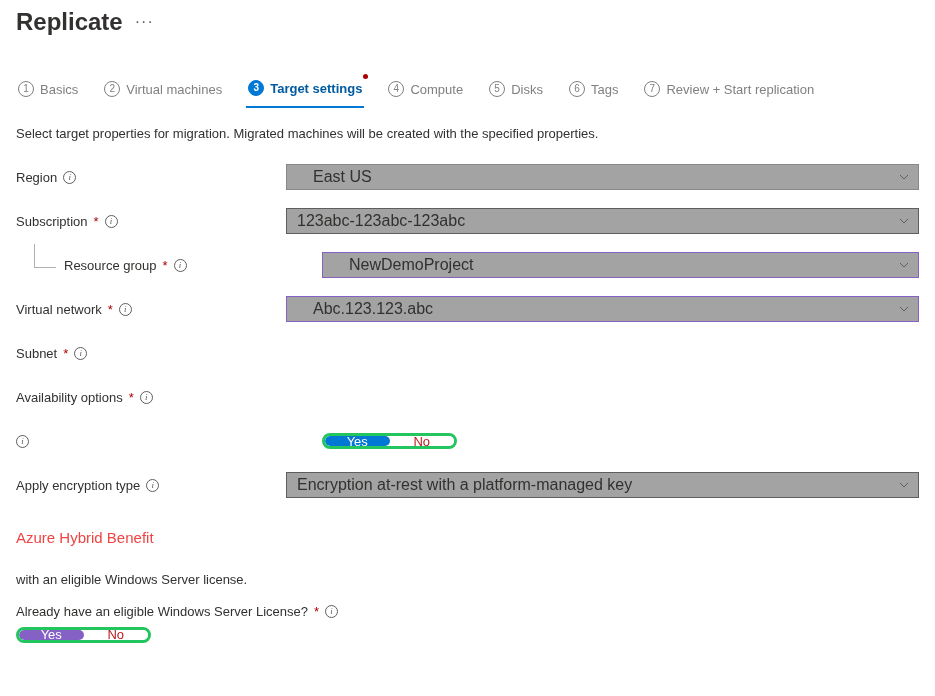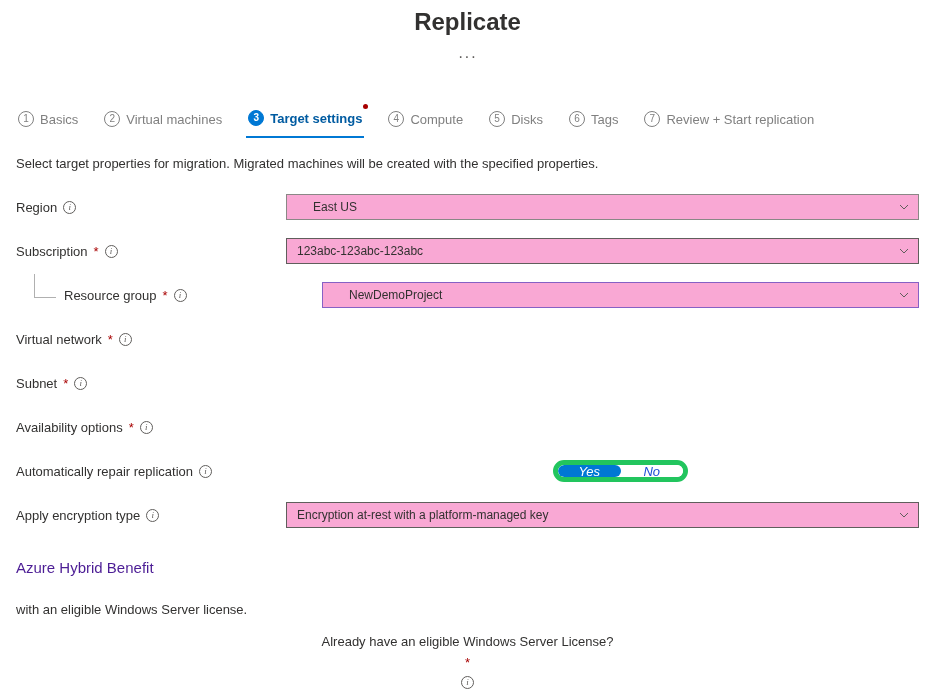--- a/index.html
+++ b/index.html
@@ -10,21 +10,20 @@
     font-size: 13px;
     color: #323130;
     background: #fff;
     width: 935px;
   }
   .page-header {
     display: flex;
     align-items: center;
     gap: 12px;
     padding: 8px 0 4px 0;
-    flex-direction: column;
   }
   .page-title {
     font-size: 24px;
     font-weight: 600;
     color: #323130;
   }
   .more-icon {
     color: #605e5c;
     font-size: 16px;
     letter-spacing: 1px;
@@ -78,21 +77,20 @@
   }
   .intro {
     margin: 18px 0 20px 0;
     color: #323130;
   }
   .field-row {
     display: flex;
     align-items: center;
     min-height: 32px;
     margin-bottom: 12px;
-    text-align: center;
   }
   .field-label {
     flex: 0 0 270px;
     display: flex;
     align-items: center;
     gap: 6px;
     color: #323130;
   }
   .field-label.indented {
     padding-left: 48px;
@@ -120,87 +118,85 @@
     color: #605e5c;
     font-style: italic;
     font-family: Georgia, serif;
     cursor: default;
   }
   .field-control { flex: 1; }
   .select {
     width: 100%;
     height: 26px;
     border: 1px solid #605e5c;
-    background: #f9a8d4;
+    background: #a3a3a3;
     padding: 0 26px 0 10px;
-    font-size: 12px;
+    font-size: 16px;
     color: #323130;
     position: relative;
     display: flex;
     align-items: center;
     cursor: pointer;
   }
   .select.purple { border-color: #8661c5; }
   .select.readonly { border-color: #8a8886; color: #323130; cursor: default; }
   .select .chev {
     position: absolute;
     right: 8px;
     top: 50%;
     transform: translateY(-50%);
     color: #605e5c;
   }
   .select.indented-value { padding-left: 26px; }
   .chev svg { width: 12px; height: 12px; display:block; }
   .toggle {
     display: inline-flex;
-    border: 5px solid #22c55e;
+    border: 3px solid #22c55e;
     border-radius: 14px;
     overflow: hidden;
-    height: 22px;
+    height: 16px;
     width: 135px;
     align-items: stretch;
-    font-style: italic;
   }
   .toggle .opt {
     flex: 1;
     display: flex;
     align-items: center;
     justify-content: center;
     font-size: 13px;
     cursor: pointer;
-    color: #1d4ed8;
+    color: #b91c1c;
     background: #fff;
   }
   .toggle .opt.active-blue {
     background: #0078d4;
     color: #fff;
     border-radius: 12px;
   }
   .toggle .opt.active-purple {
     background: #8661c5;
     color: #fff;
     border-radius: 12px;
   }
   .section-title {
     font-size: 15px;
     margin-top: 28px;
     margin-bottom: 6px;
-    color: #4c1d95;
+    color: #ef4444;
   }
   .section-desc {
     color: #323130;
     line-height: 1.45;
     margin-bottom: 14px;
   }
   .question-row {
     display: flex;
     align-items: center;
     gap: 6px;
     margin-bottom: 8px;
-    flex-direction: column;
   }
   .field-control.indent-right { margin-left: 36px; width: calc(100% - 36px); }
   .field-control.indent-right .select { width: 100%; }
 </style>
 </head>
 <body>
 
 
 
 
@@ -301,20 +297,30 @@
   </div>
 </div>
 
 
 <div class="field-row">
   <div class="field-label">
     <span>Virtual network</span>
     <span class="req">*</span>
     <span class="info-icon">i</span>
   </div>
+  <div class="field-control">
+    <div class="select purple indented-value">
+      <span>Abc.123.123.abc</span>
+      <span class="chev">
+          <svg viewBox="0 0 12 12">
+            <path d="M2 4l4 4 4-4" fill="none" stroke="#605e5c" stroke-width="1"></path>
+          </svg>
+        </span>
+    </div>
+  </div>
 </div>
 
 
 <div class="field-row">
   <div class="field-label">
     <span>Subnet</span>
     <span class="req">*</span>
     <span class="info-icon">i</span>
   </div>
 </div>
@@ -324,21 +330,20 @@
   <div class="field-label">
     <span>Availability options</span>
     <span class="req">*</span>
     <span class="info-icon">i</span>
   </div>
 </div>
 
 
 <div class="field-row">
   <div class="field-label">
-    <span>Automatically repair replication</span>
     <span class="info-icon">i</span>
   </div>
   <div class="field-control">
     <div class="toggle" style="margin-left:36px">
       <div class="opt active-blue">Yes</div>
       <div class="opt">No</div>
     </div>
   </div>
 </div>
 

